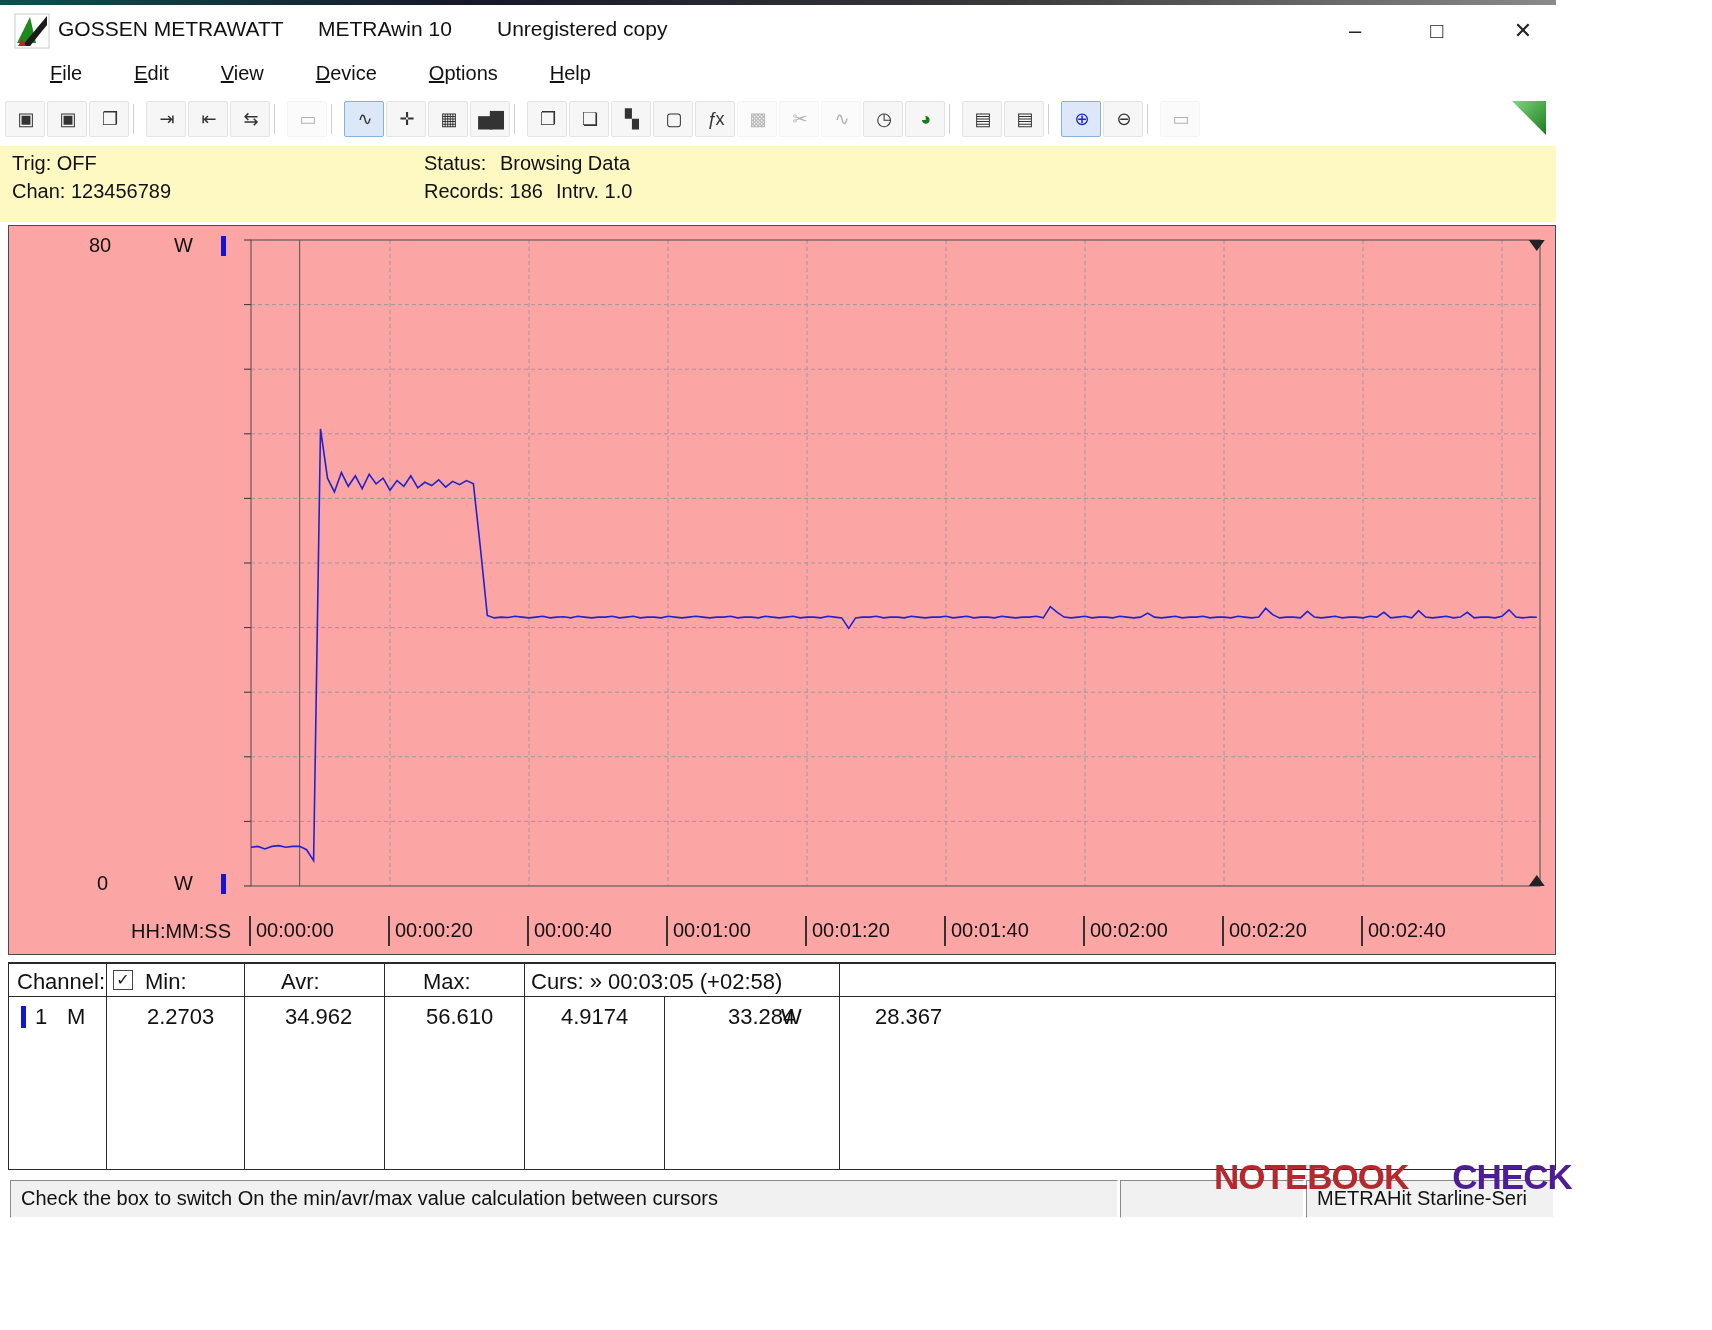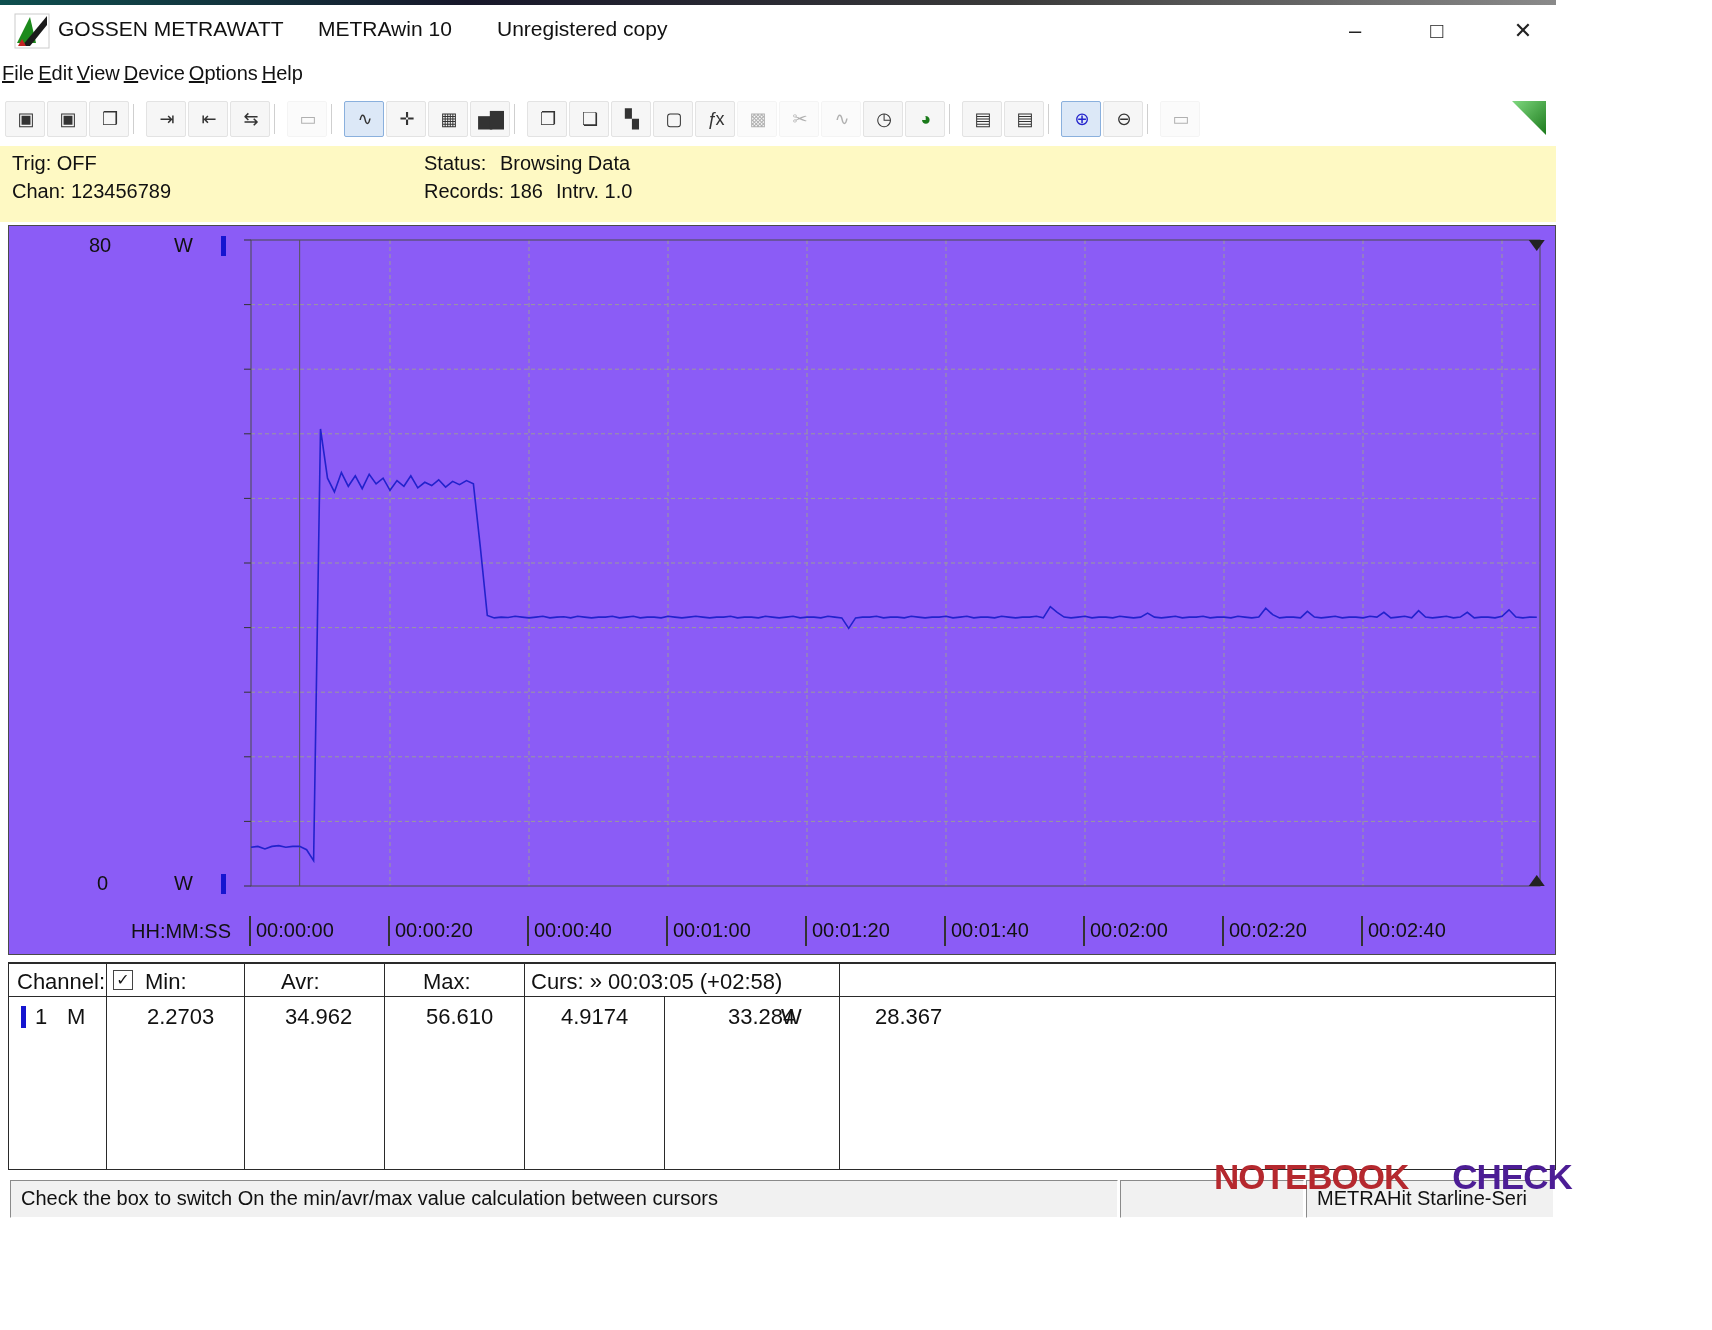--- a/index.html
+++ b/index.html
@@ -19,21 +19,21 @@
   .app-logo { position:absolute; left:14px; top:8px; width:36px; height:36px; }
   .t-brand { position:absolute; left:58px; top:12px; font-size:21px; }
   .t-app   { position:absolute; left:318px; top:12px; font-size:21px; }
   .t-lic   { position:absolute; left:497px; top:12px; font-size:21px; }
   .winbtn { position:absolute; top:6px; width:50px; height:40px; text-align:center;
     line-height:40px; font-size:22px; color:#222; cursor:default; }
   .wb-min { left:1330px; } .wb-max { left:1412px; } .wb-close { left:1498px; }
 
   
   .menubar { position:absolute; left:0; top:58px; width:1556px; height:36px; background:#fff; }
-  .menu-item { display:inline-block; padding:4px 2px; font-size:20px; }
+  .menu-item { display:inline-block; padding:4px 2px; font-size:20px;margin-left:48px; }
   .menu-item::first-letter { text-decoration:underline; }
 
   
   .toolbar { position:absolute; left:4px; top:96px; width:1552px; height:46px;
     display:flex; align-items:center; background:#fff; }
   .tb-btn { width:40px; height:36px; margin:0 1px; border:1px solid #e3e3e3;
     background:#f6f6f6; display:flex; align-items:center; justify-content:center;
     font-size:18px; color:#333; border-radius:2px; }
   .tb-btn.active { background:#dce8f7; border:1px solid #8ab0dd; }
   .tb-btn.disabled { opacity:0.38; }
@@ -44,21 +44,21 @@
 
   
   .infopanel { position:absolute; left:0; top:146px; width:1556px; height:76px; background:#fef9c3; }
   .inf { position:absolute; white-space:pre; font-size:20px; }
   .i-trig { left:12px; top:6px; } .i-chan { left:12px; top:34px; }
   .i-stl { left:424px; top:6px;text-align:right; } .i-stv { left:500px; top:6px; }
   .i-rec { left:424px; top:34px; } .i-int { left:556px; top:34px; }
 
   
   .chartbox { position:absolute; left:8px; top:225px; width:1548px; height:730px;
-    border:1px solid #4a4a4a; background:#8b5cf6; }
+    border:1px solid #4a4a4a; background:#fca5a5; }
   .ylab { position:absolute; font-size:20px; }
   .y80 { left:80px; top:8px; } .yW1 { left:165px; top:8px; }
   .y0  { left:88px; top:646px; } .yW2 { left:165px; top:646px; }
   .chan-mark { position:absolute; left:212px; width:5px; height:20px; background:#1515d0; }
   .cm-top { top:10px; } .cm-bot { top:648px; }
   .plot-svg { position:absolute; left:234px; top:12px; }
   .xaxis-title { position:absolute; left:122px; top:694px; font-size:20px; }
   .xticks { position:absolute; left:0; top:690px; width:1548px; height:32px; }
   .xtick { position:absolute; top:0; border-left:2px solid #333; padding-left:5px;
     font-size:20px; height:30px; line-height:28px; white-space:nowrap; }

